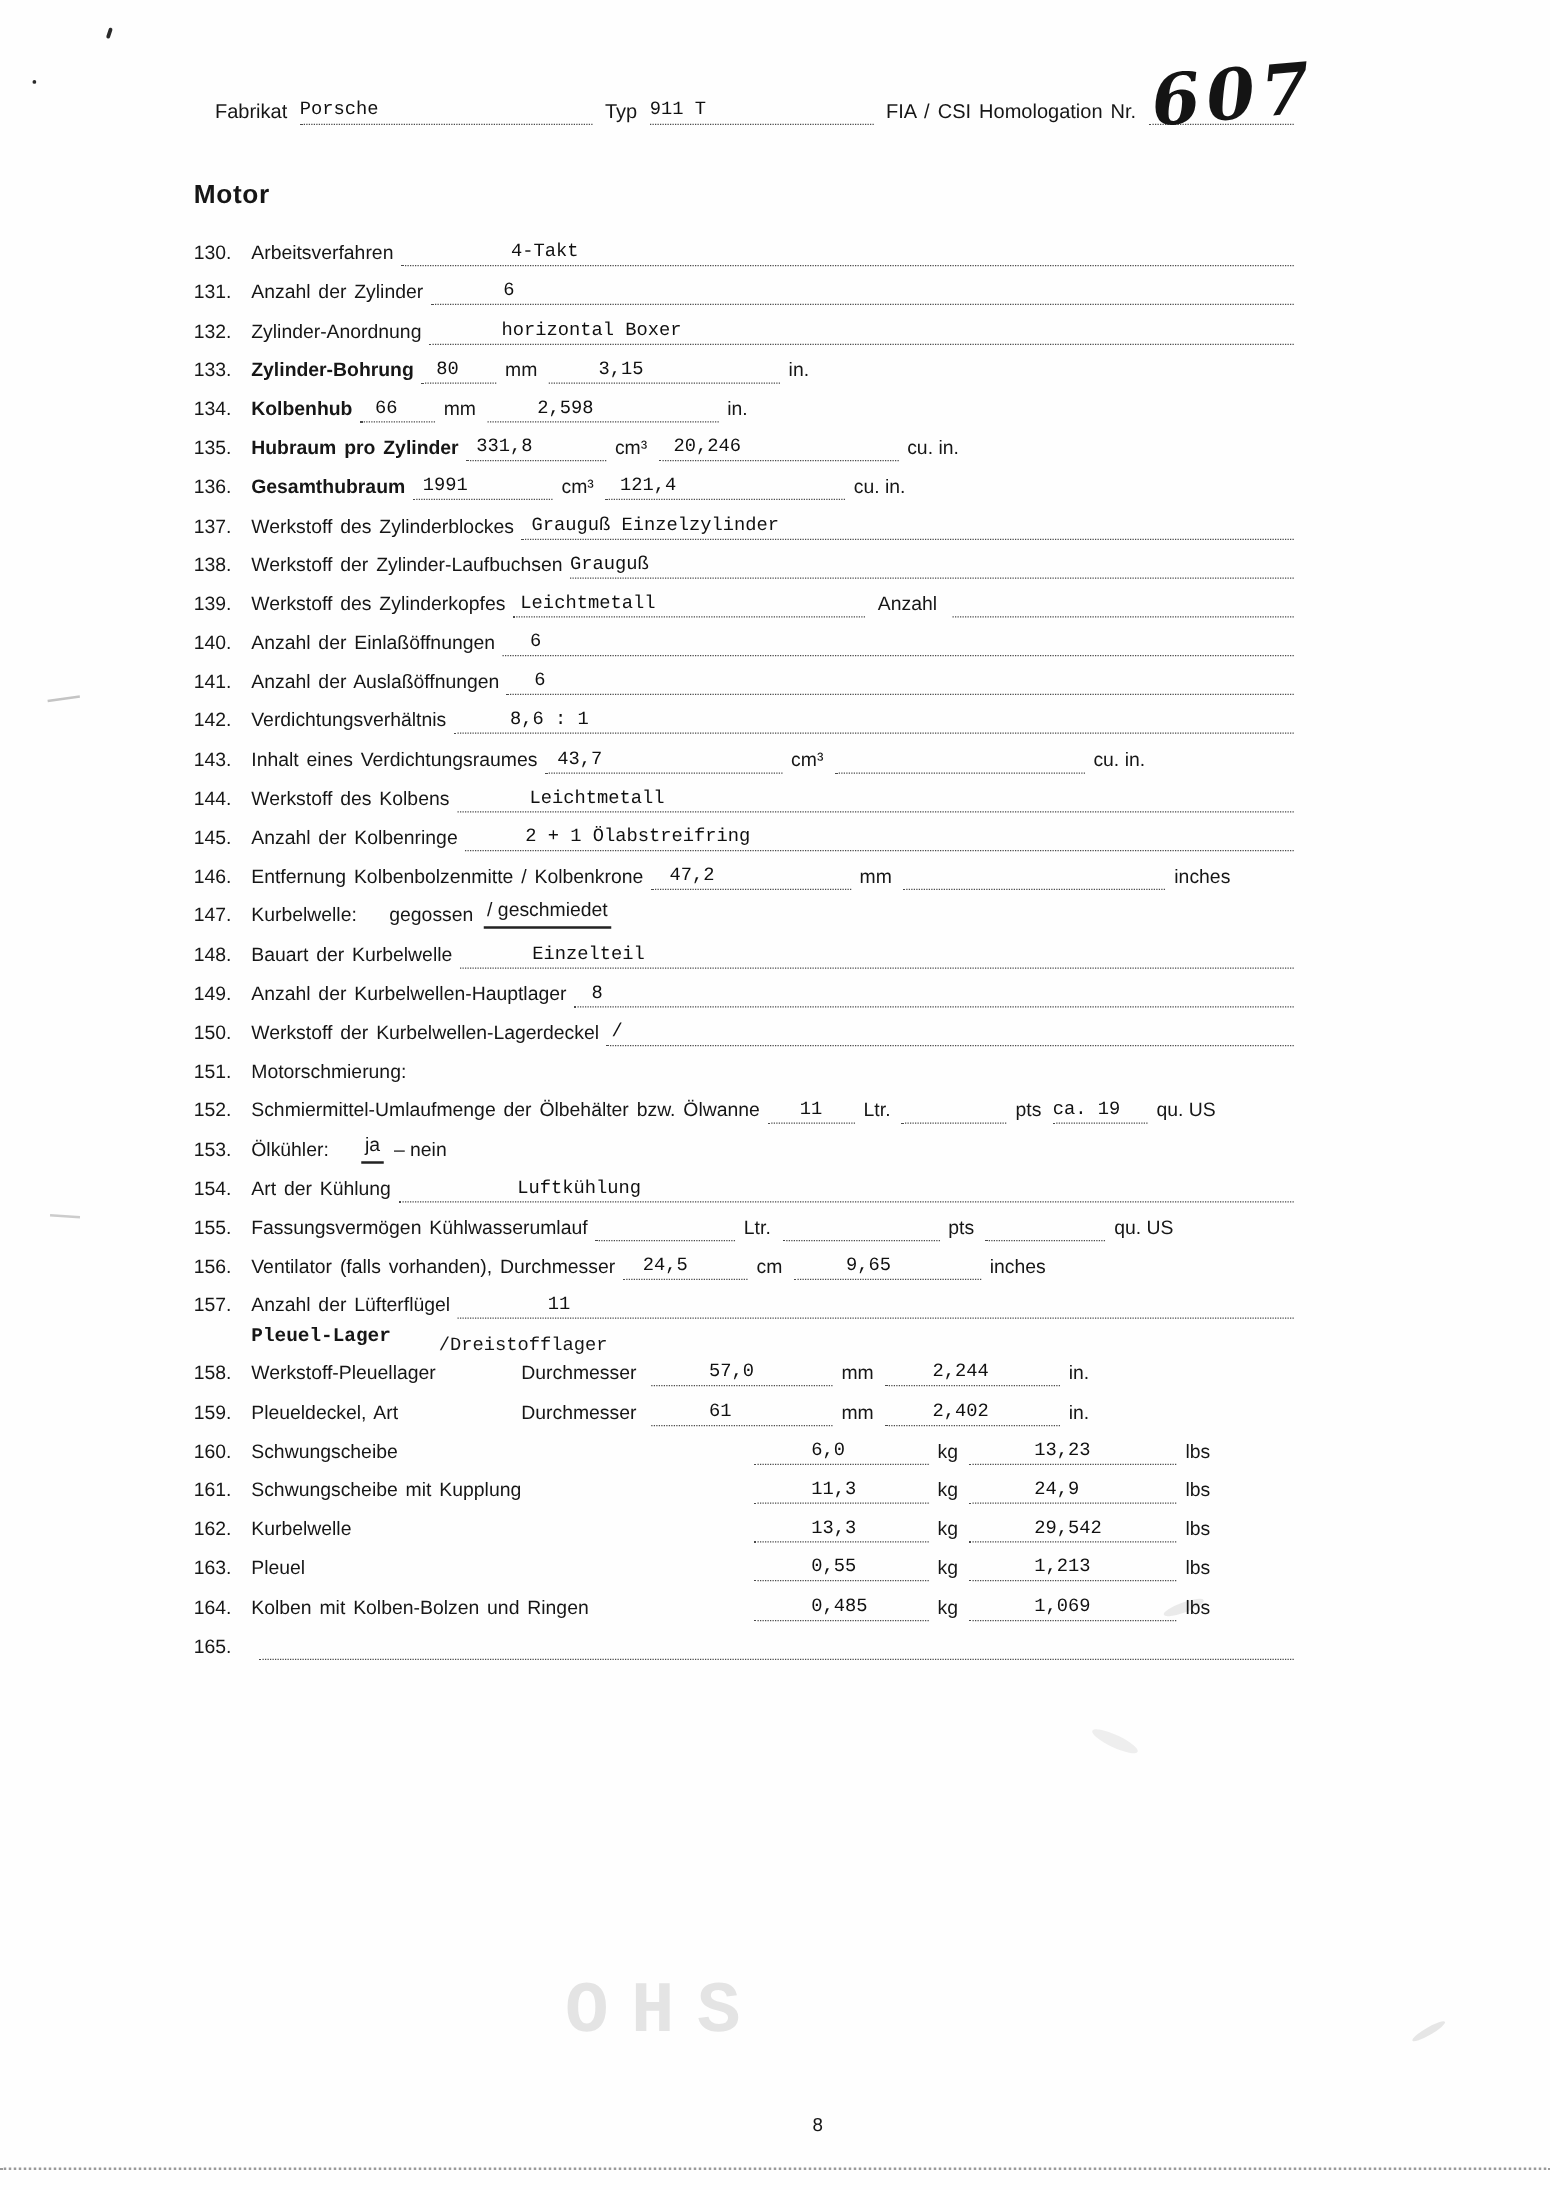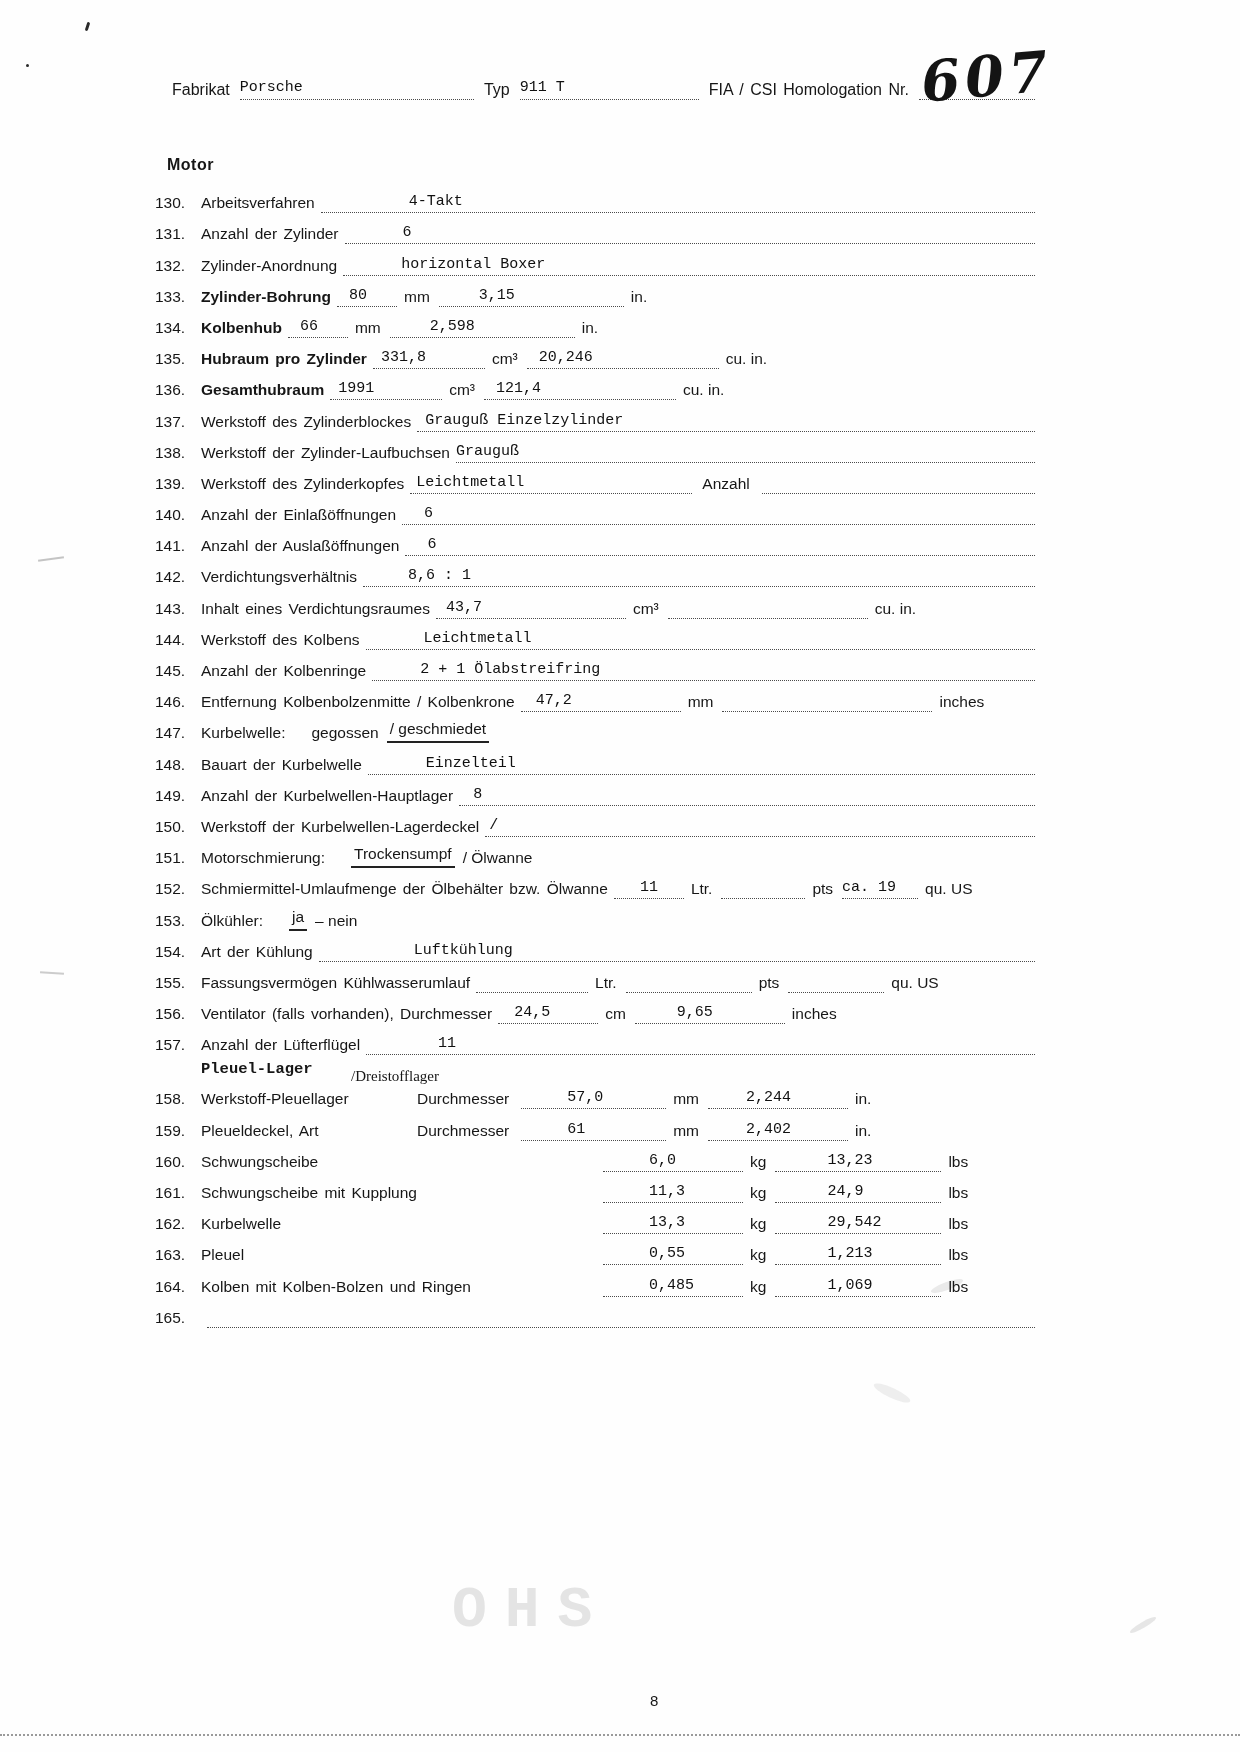--- a/index.html
+++ b/index.html
@@ -24,22 +24,22 @@
     font-size:15px; line-height:17px; white-space:nowrap; color:#101010;
   }
   .hline .val{position:relative; top:-3px;}
   .handwritten{
     position:absolute; left:2px; bottom:-10px;
     font-family:"DejaVu Serif",serif; font-style:italic; font-weight:700;
     font-size:56px; letter-spacing:5px; transform:rotate(-5deg); color:#141414;
   }
   
   .motor-title{
-    position:absolute; top:144px; left:155px; font-size:16px; font-weight:700;
-    letter-spacing:0.5px; margin:12px;
+    position:absolute; top:144px; left:155px; font-size:21px; font-weight:700;
+    letter-spacing:0.5px; margin:0;
   }
   
   .rows{position:absolute; top:182px; left:155px; right:205px;}
   .row{
     position:relative; height:31.2px; display:flex; align-items:flex-end;
     font-size:15.5px; white-space:nowrap;
   }
   .num{flex:0 0 46px; line-height:20px;}
   .rlabel{line-height:20px; margin-right:6px; word-spacing:2px;}
   .rlabel.b{font-weight:700;}
@@ -50,21 +50,21 @@
   }
   .line .val{position:relative; top:-2px;}
   .line.fill{flex:1 1 auto; min-width:20px;}
   .unit{line-height:20px; margin:0 9px 0 7px;}
   .ilabel{line-height:20px; margin:0 12px 0 10px;}
   .choice{line-height:20px; margin-left:8px;}
   .choice.first{margin-left:20px;}
   .choice.sel{border-bottom:2px solid #222; padding:0 3px 2px;}
   .sup{
     position:absolute; left:196px; top:-10px;
-    font-family:Liberation Serif, serif; font-size:15px;
+    font-family:Liberation Mono, monospace; font-size:15px;
   }
   .subheading{
     height:23px; display:flex; align-items:flex-end;
     font-size:15.5px; font-weight:700; padding-left:46px;font-family:Liberation Mono, monospace;
   }
   
   .watermark{
     position:absolute; left:452px; top:1578px;
     font-family:"Liberation Mono","DejaVu Sans Mono",monospace; font-weight:700;
     font-size:58px; letter-spacing:18px; color:rgba(70,70,70,0.14);
@@ -333,24 +333,20 @@
         <span class="rlabel">Werkstoff der Kurbelwellen-Lagerdeckel</span>
         <div class="fields">
           <span class="line fill" style="padding-left: 4px;">
             <span class="val">/</span>
           </span>
         </div>
       </div>
       <div class="row">
         <span class="num">151.</span>
         <span class="rlabel">Motorschmierung:</span>
-        <div class="fields">
-          <span class="choice sel first">Trockensumpf</span>
-          <span class="choice">/ Ölwanne</span>
-        </div>
       </div>
       <div class="row">
         <span class="num">152.</span>
         <span class="rlabel">Schmiermittel-Umlaufmenge der Ölbehälter bzw. Ölwanne</span>
         <div class="fields">
           <span class="line" style="flex: 0 0 70px; padding-left: 26px;">
             <span class="val">11</span>
           </span>
           <span class="unit">Ltr.</span>
           <span class="line" style="flex: 0 0 84px;">

